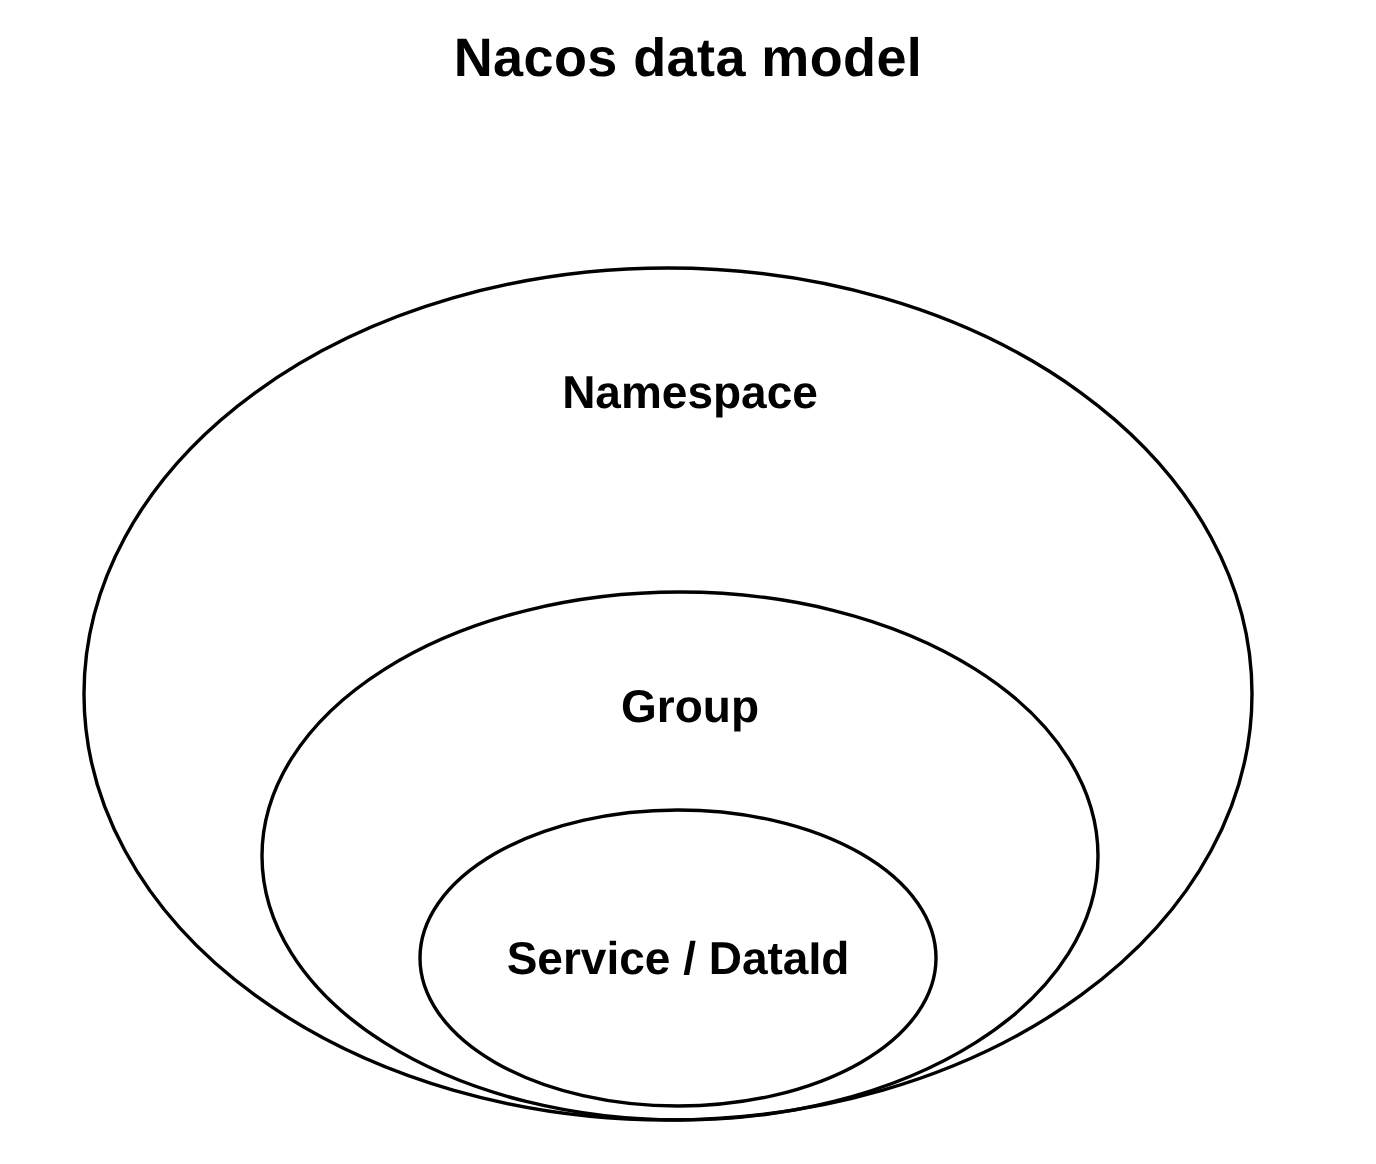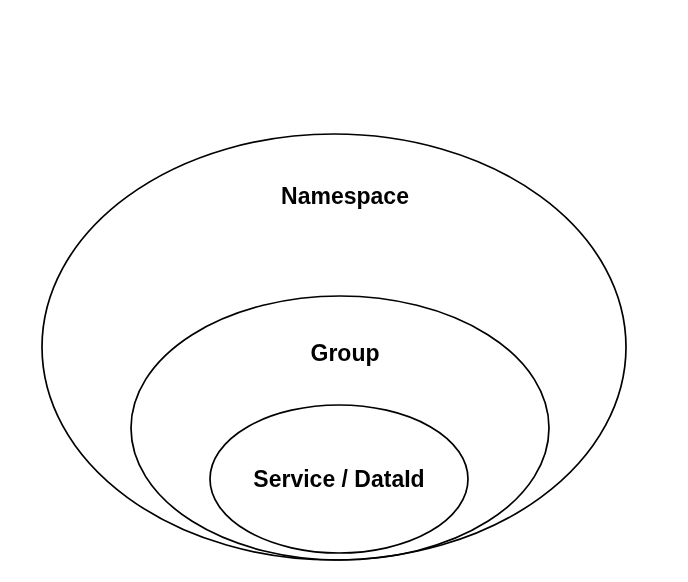--- a/index.html
+++ b/index.html
@@ -56,20 +56,21 @@
   }
   .label-namespace { font-size: 23px; }
   .label-group     { font-size: 23px; }
   .label-service   { font-size: 23px; }
 </style>
 </head>
 <body>
 
 <div id="diagram-root" style="background: rgb(255, 255, 255);">
 
+  <div id="diagram-title">Nacos data model</div>
 
   <svg id="venn-svg" viewBox="0 0 688 582">
 
     <ellipse class="venn-ellipse" cx="334" cy="347" rx="292" ry="213" stroke="#000000"></ellipse>
 
     <ellipse class="venn-ellipse" cx="340" cy="428" rx="209" ry="132" stroke="#000000"></ellipse>
 
     <ellipse class="venn-ellipse" cx="339" cy="479" rx="129" ry="74" stroke="#000000"></ellipse>
 
     <text class="venn-label label-namespace" x="345" y="198">Namespace</text>

